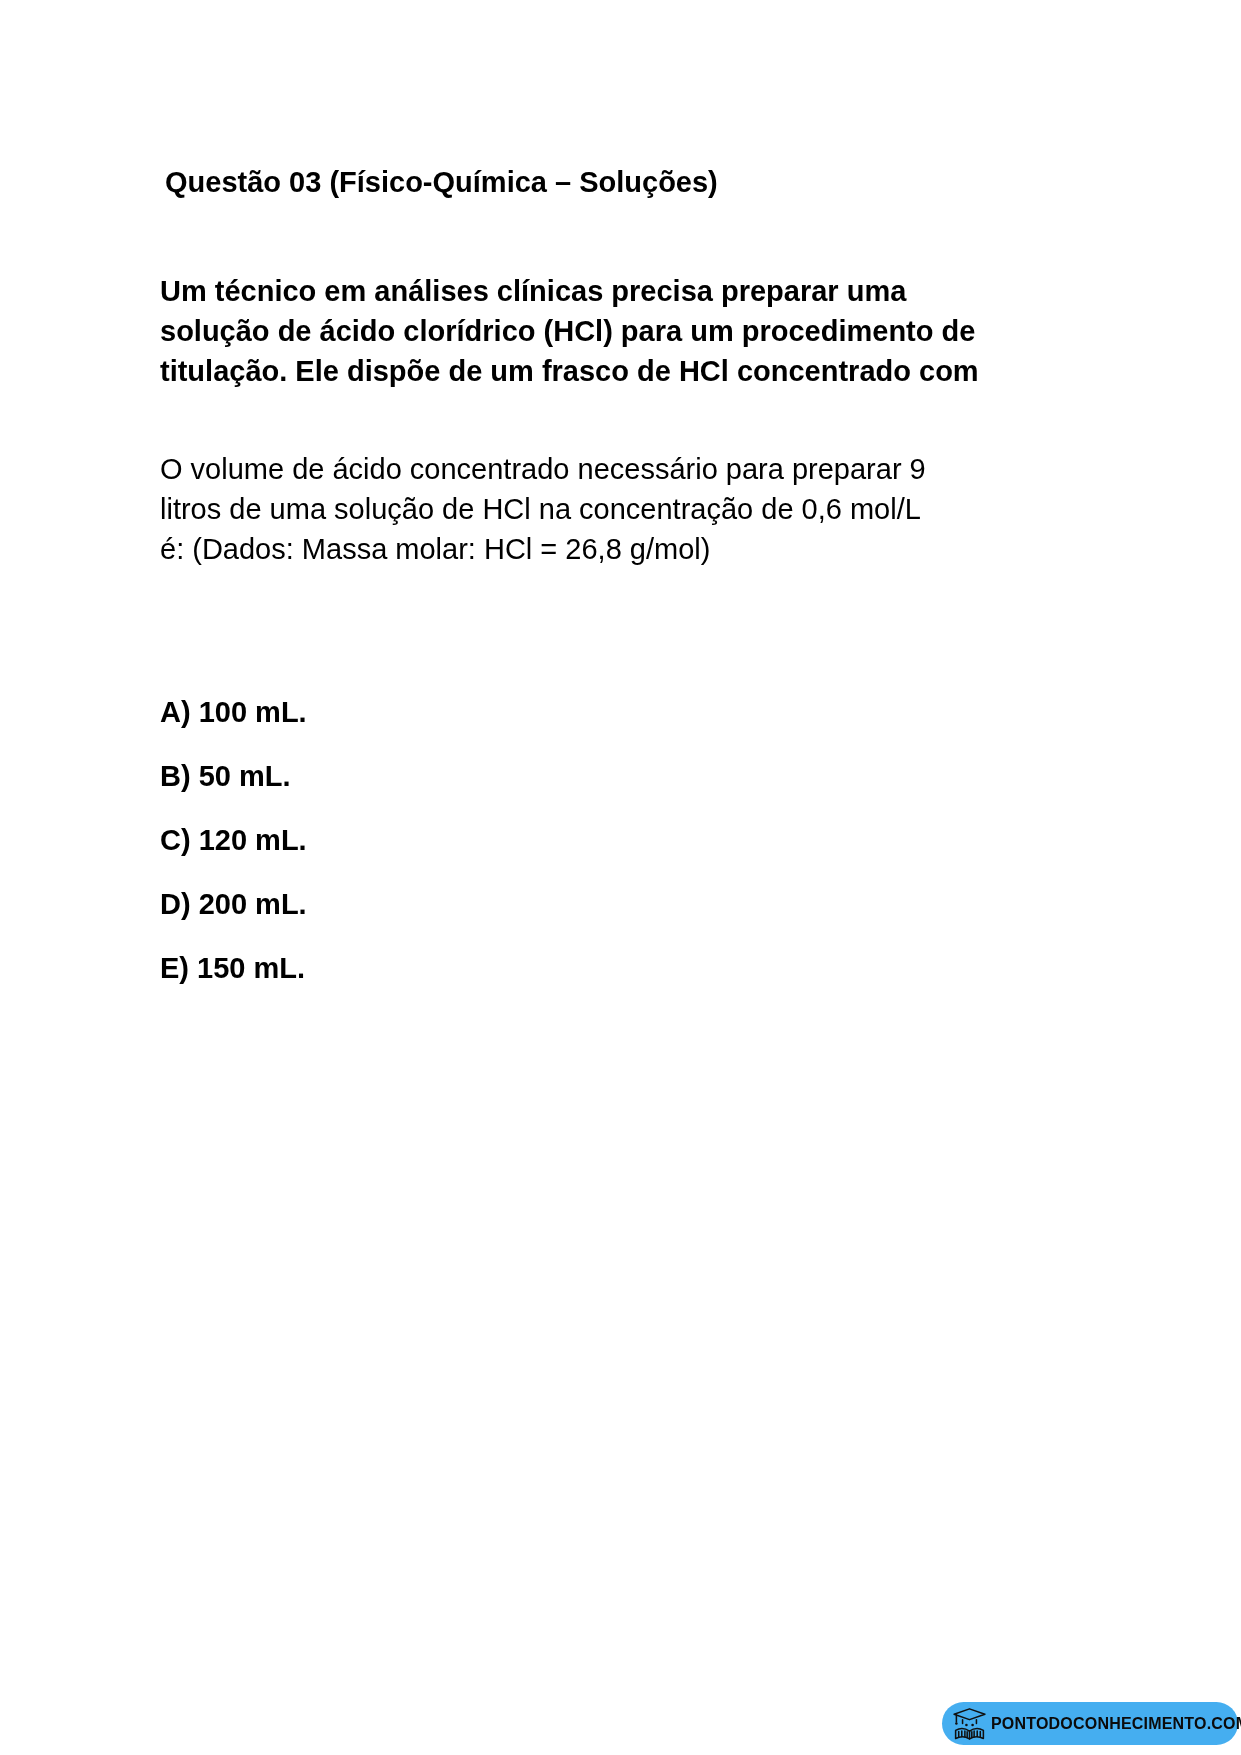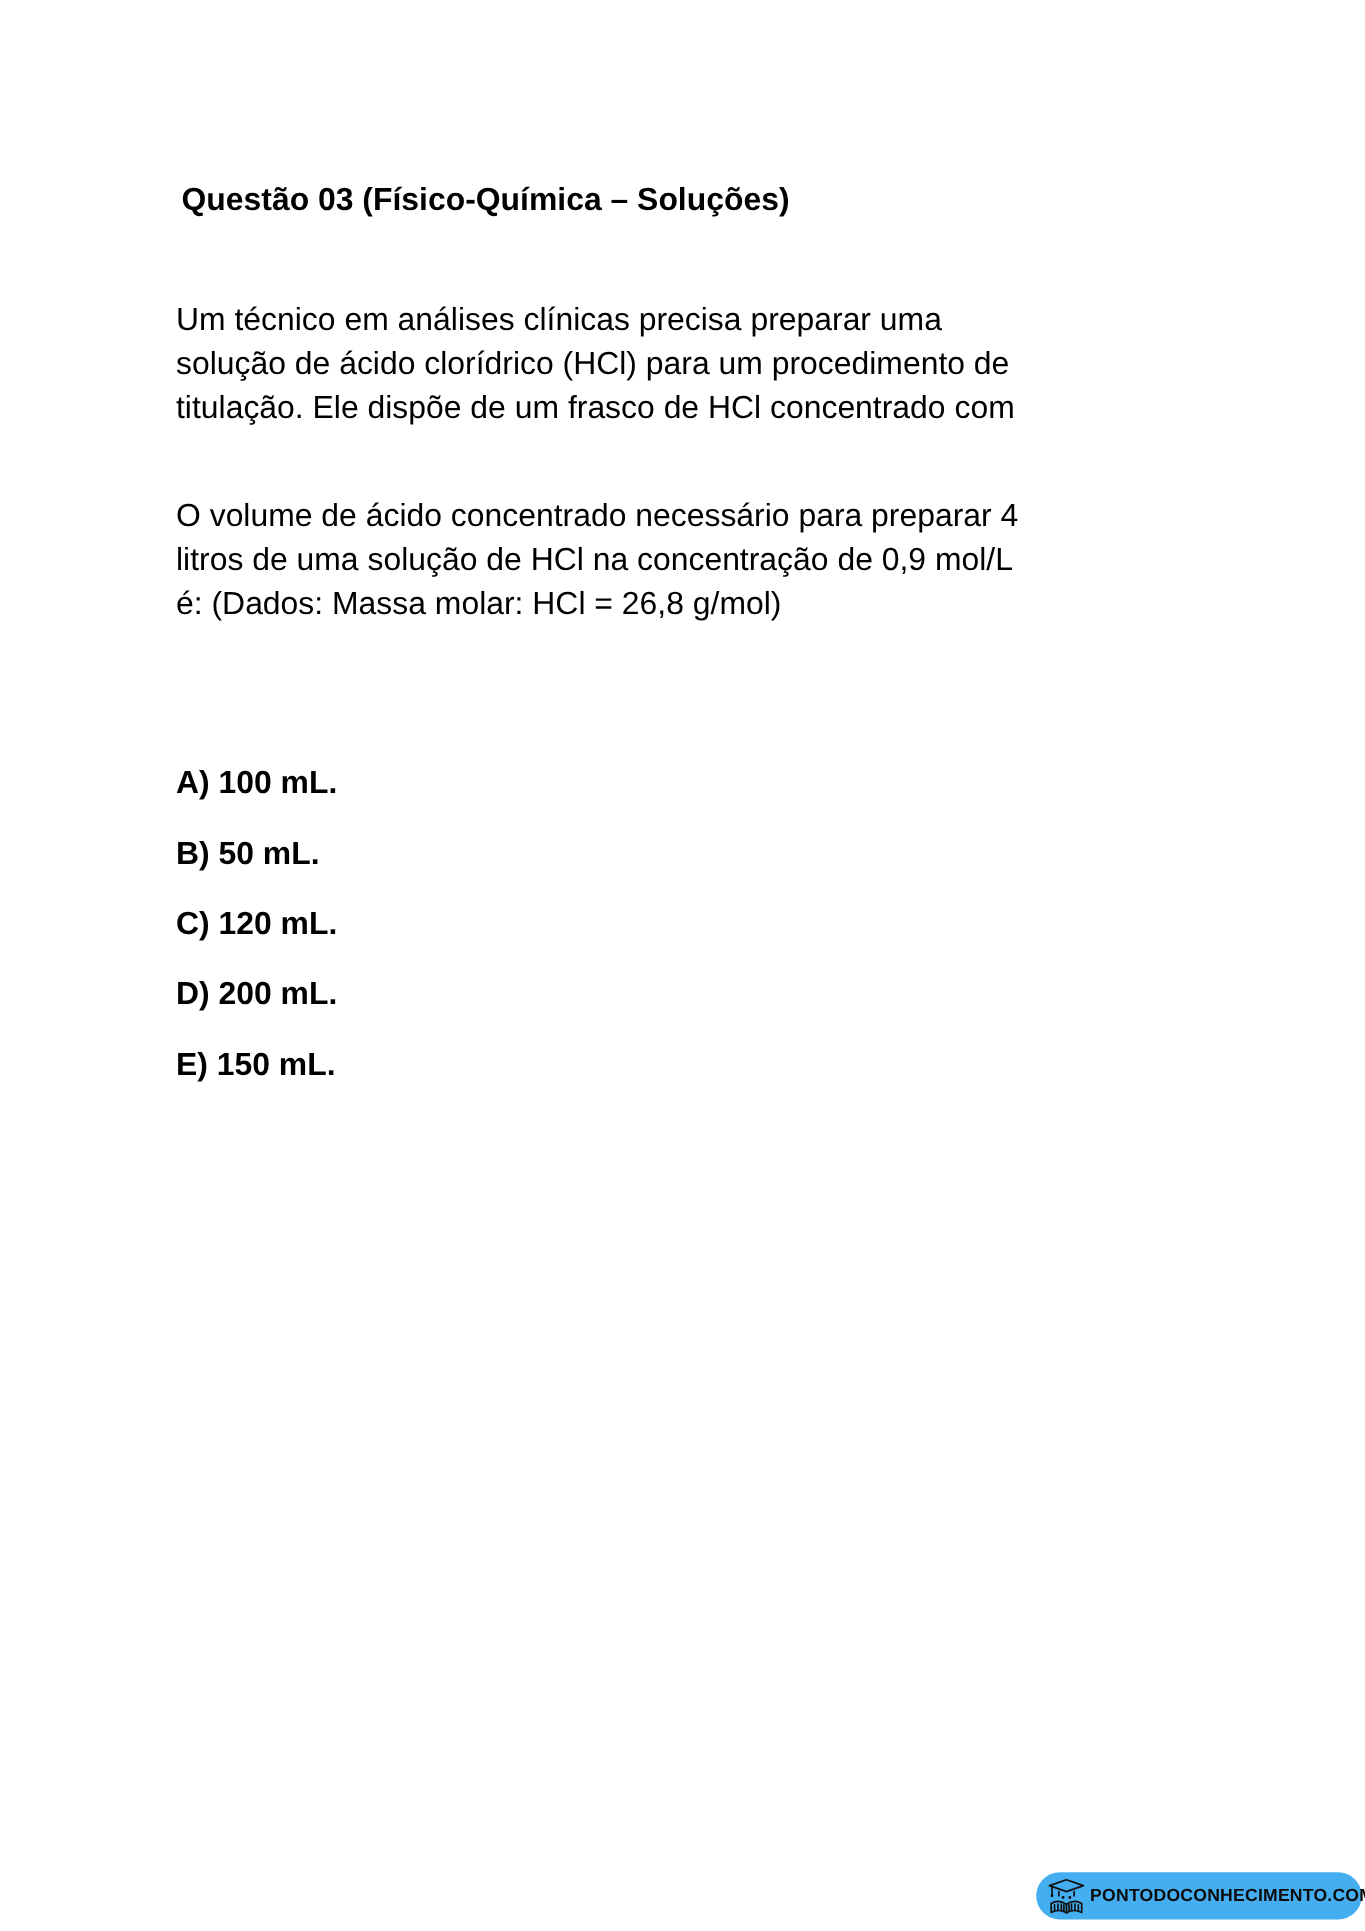--- a/index.html
+++ b/index.html
@@ -28,21 +28,21 @@
   .q-paragraph {
     position: absolute;
     left: 160px;
     font-size: 29px;
     font-weight: 400;
     line-height: 40px;
   }
   .q-paragraph .q-line {
     white-space: nowrap;
   }
-  .q-paragraph-1 { top: 271px; }
+  .q-paragraph-1 { top: 271px; font-weight: bold; }
   .q-paragraph-2 { top: 449px; }
   .q-options {
     position: absolute;
     left: 160px;
     top: 692px;
     font-size: 29px;
     font-weight: 700;
     line-height: 40px;
   }
   .q-option {
@@ -83,22 +83,22 @@
 
   <h1 class="q-title">Questão 03 (Físico-Química – Soluções)</h1>
 
   <div class="q-paragraph q-paragraph-1">
     <div class="q-line">Um técnico em análises clínicas precisa preparar uma</div>
     <div class="q-line">solução de ácido clorídrico (HCl) para um procedimento de</div>
     <div class="q-line">titulação. Ele dispõe de um frasco de HCl concentrado com</div>
   </div>
 
   <div class="q-paragraph q-paragraph-2">
-    <div class="q-line">O volume de ácido concentrado necessário para preparar 4</div>
-    <div class="q-line">litros de uma solução de HCl na concentração de 0,9 mol/L</div>
+    <div class="q-line">O volume de ácido concentrado necessário para preparar 9</div>
+    <div class="q-line">litros de uma solução de HCl na concentração de 0,6 mol/L</div>
     <div class="q-line">é: (Dados: Massa molar: HCl = 26,8 g/mol)</div>
   </div>
 
   <div class="q-options">
     <div class="q-option">A) 100 mL.</div>
     <div class="q-option">B) 50 mL.</div>
     <div class="q-option">C) 120 mL.</div>
     <div class="q-option">D) 200 mL.</div>
     <div class="q-option">E) 150 mL.</div>
   </div>

